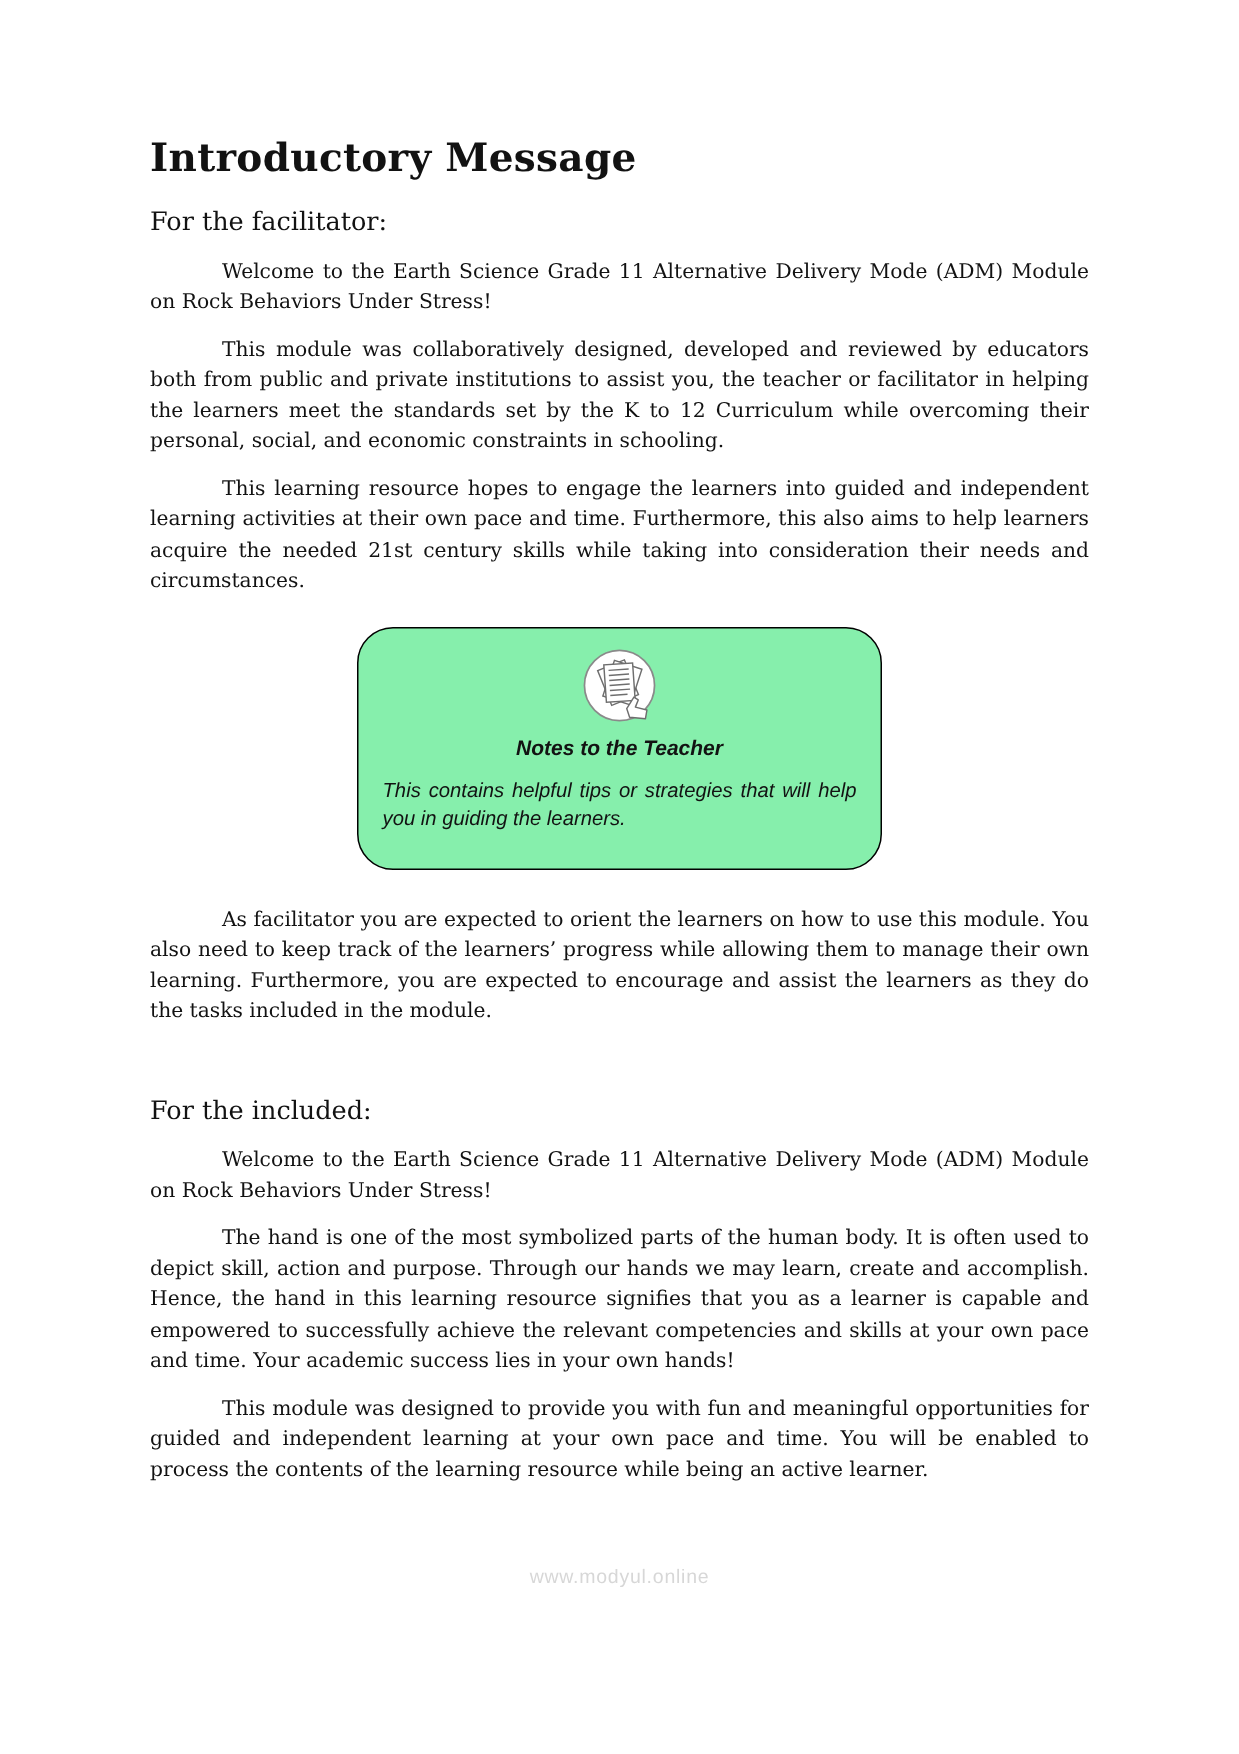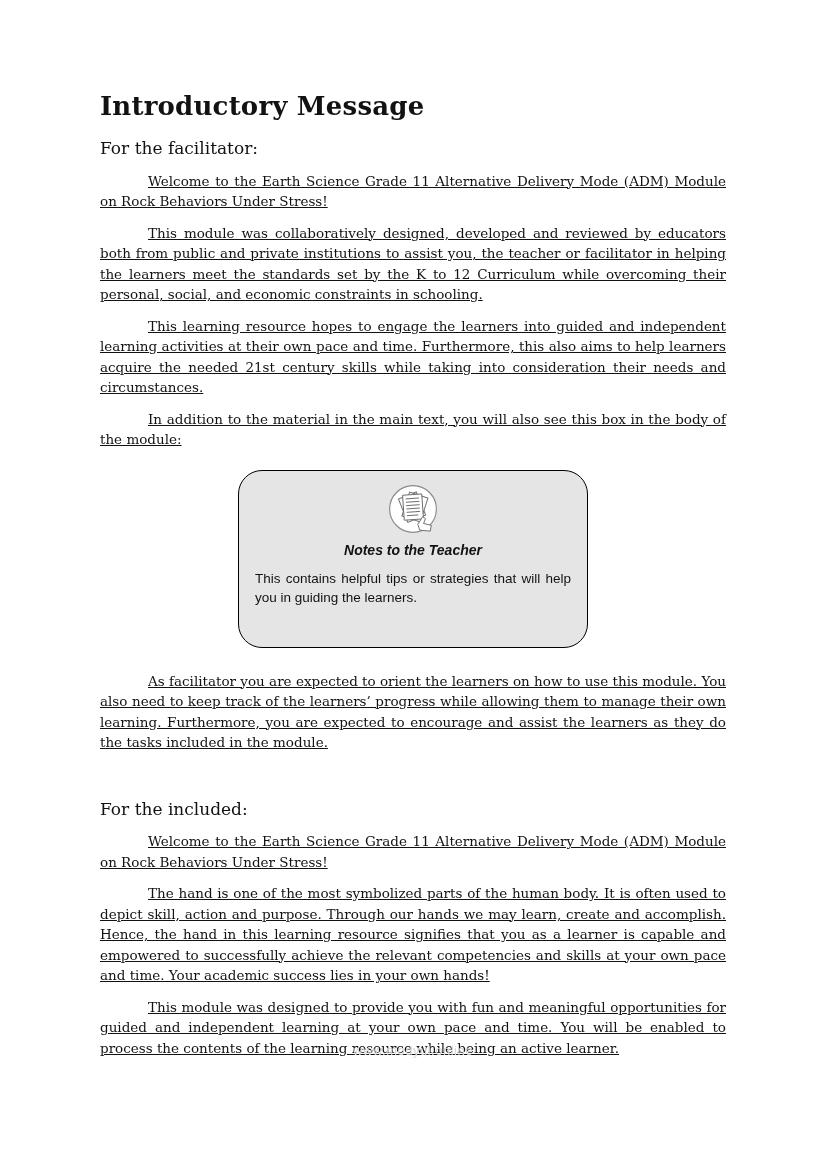--- a/index.html
+++ b/index.html
@@ -26,48 +26,48 @@
     font-size: 17px;
     line-height: 20.5px;
     margin: 0 0 12px 0;
   }
   p.body-para {
     font-size: 13.5px;
     line-height: 20.5px;
     text-align: justify;
     text-indent: 48px;
     margin: 0 0 11px 0;
-    text-decoration: underline;
   }
   p.last-of-section { margin-bottom: 0; }
 
   .notes-box {
     box-sizing: border-box;
     width: 350px;
     margin: 20px auto 23px auto;
     border: 1.6px solid #000000;
     border-radius: 24px;
-    padding: 13px 16px 40px 16px;
-    background: #e5e5e5;
+    padding: 13px 16px 24px 16px;
+    background: #86efac;
   }
   .notes-box .icon-wrap { text-align: center; margin-bottom: 4px; }
   .notes-box .notes-title {
     font-family: "Liberation Sans", sans-serif;
     font-weight: bold;
     font-style: italic;
     font-size: 14px;
     text-align: center;
     margin: 4px 0 11px 0;
   }
   .notes-box .notes-body {
     font-family: "Liberation Sans", sans-serif;
     font-size: 13.5px;
     line-height: 19px;
     text-align: justify;
     margin: 0;
+    font-style: italic;
   }
 
   .learner-heading { margin-top: 46px; }
 
   .footer-watermark {
     position: absolute;
     bottom: 33px;
     left: 0;
     width: 100%;
     text-align: center;
@@ -86,21 +86,20 @@
     <h1 class="doc-title">Introductory Message</h1>
 
     <div class="section-heading">For the facilitator:</div>
 
     <p class="body-para">Welcome to the Earth Science Grade 11 Alternative Delivery Mode (ADM) Module on Rock Behaviors Under Stress!</p>
 
     <p class="body-para">This module was collaboratively designed, developed and reviewed by educators both from public and private institutions to assist you, the teacher or facilitator in helping the learners meet the standards set by the K to 12 Curriculum while overcoming their personal, social, and economic constraints in schooling.</p>
 
     <p class="body-para">This learning resource hopes to engage the learners into guided and independent learning activities at their own pace and time. Furthermore, this also aims to help learners acquire the needed 21st century skills while taking into consideration their needs and circumstances.</p>
 
-    <p class="body-para last-of-section">In addition to the material in the main text, you will also see this box in the body of the module:</p>
 
     <div class="notes-box">
       <div class="icon-wrap">
         <svg width="50" height="50" viewBox="0 0 52 52" aria-hidden="true">
           <circle cx="26" cy="26" r="24.3" fill="#ffffff" stroke="#8a8a8a" stroke-width="1.2"></circle>
           <g stroke="#6e6e6e" stroke-width="1" fill="#ffffff">
             <rect x="-10" y="-13" width="20" height="26" transform="translate(25,24) rotate(-22)"></rect>
             <rect x="-10" y="-13" width="20" height="26" transform="translate(28,24) rotate(18)"></rect>
             <g transform="translate(26,24) rotate(-4)">
               <rect x="-10" y="-13" width="20" height="26"></rect>

